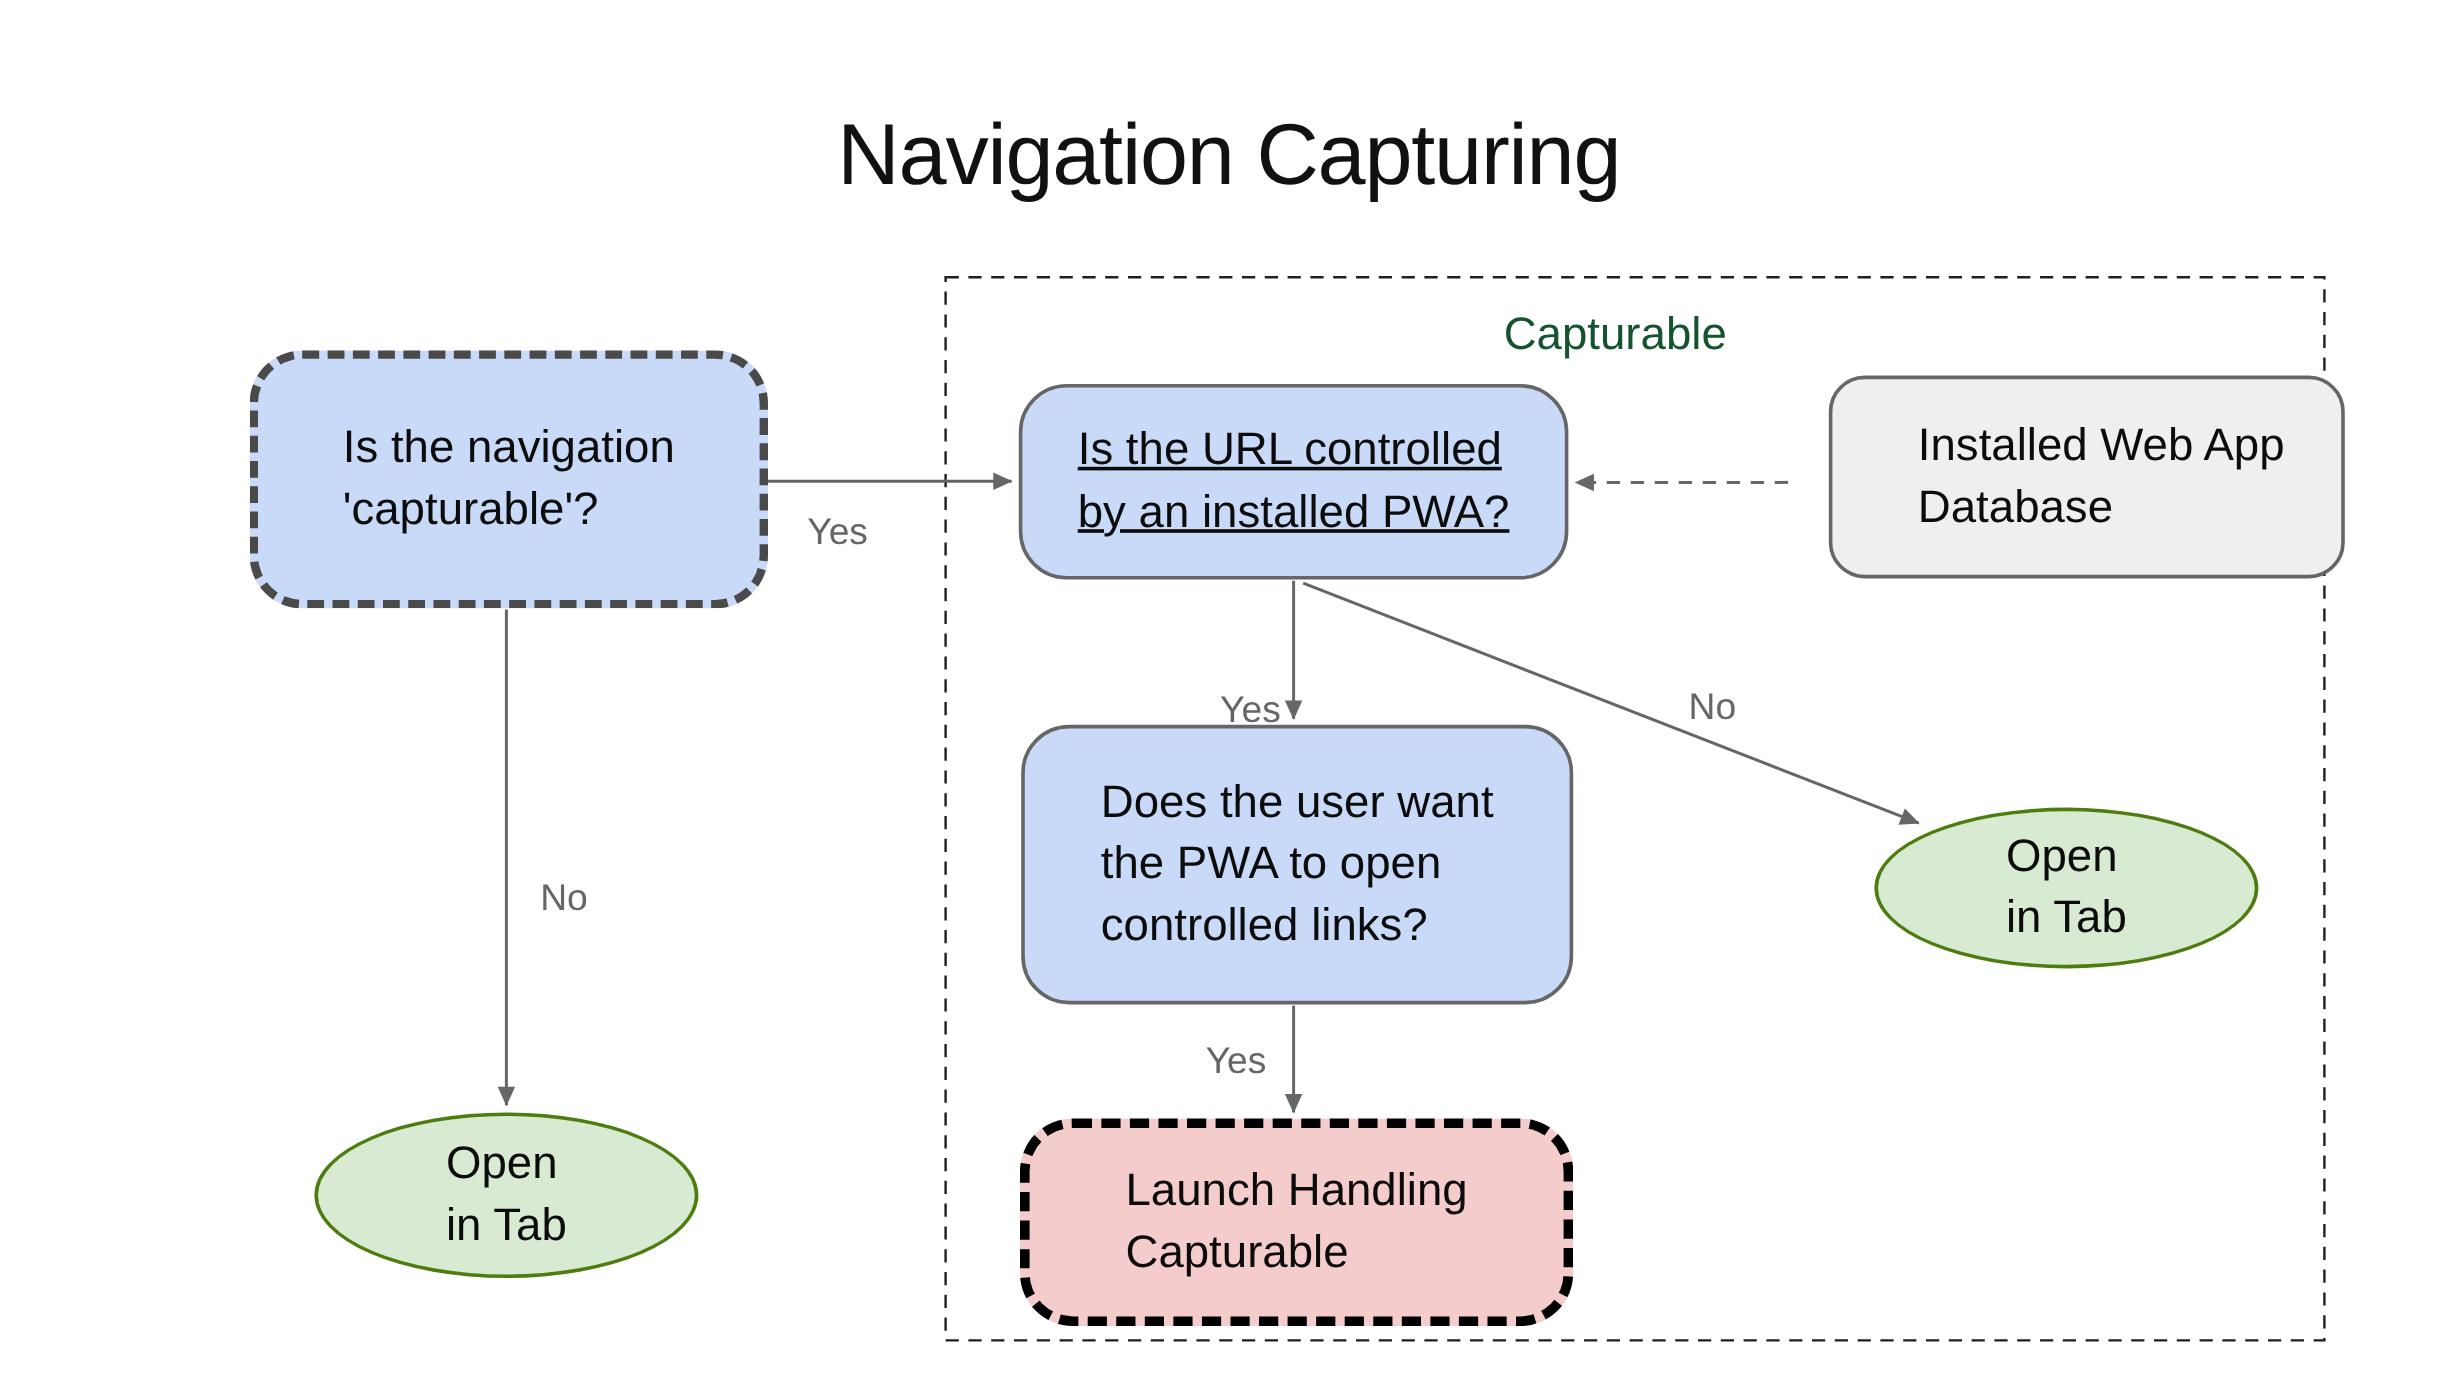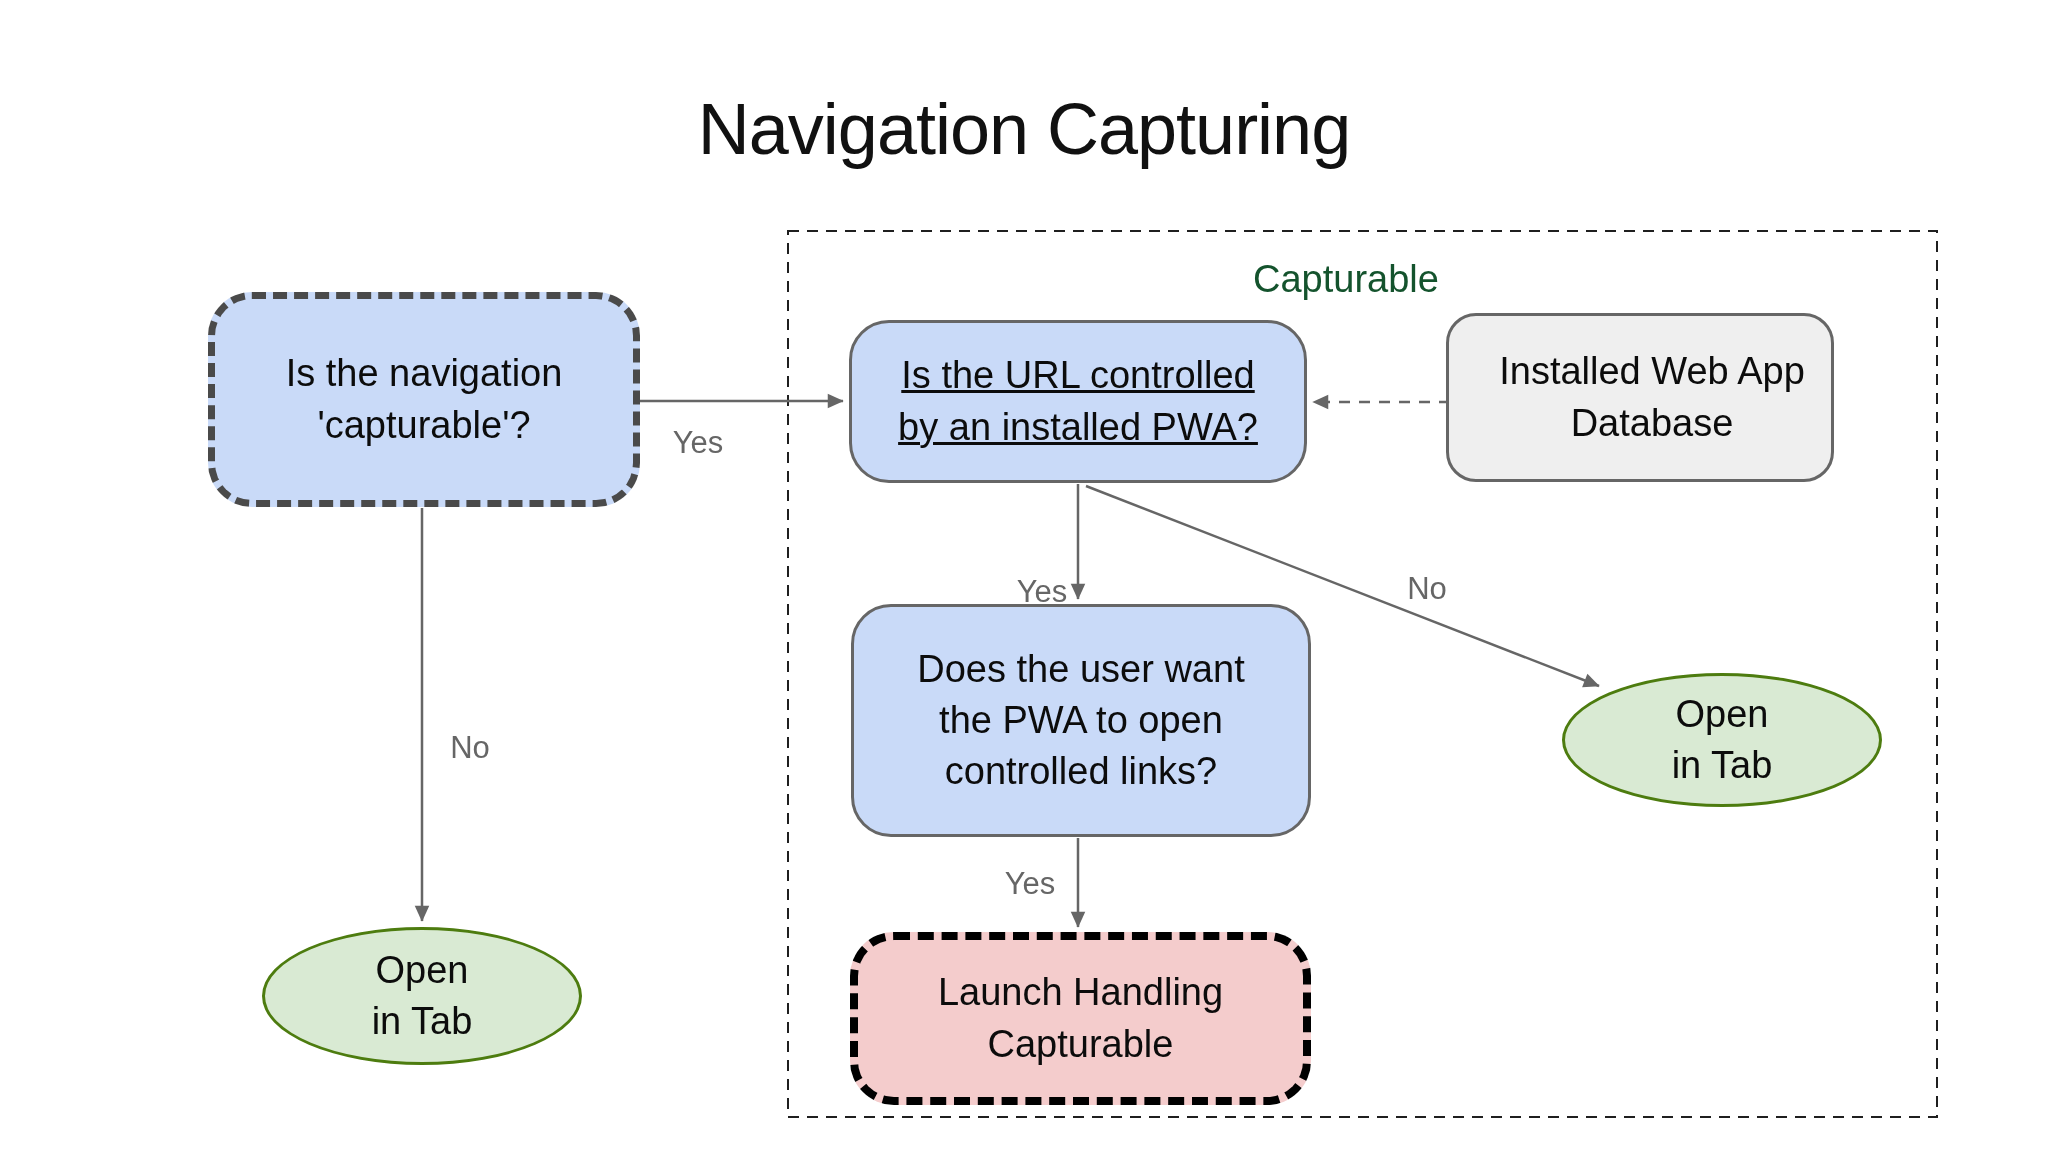--- a/index.html
+++ b/index.html
@@ -24,21 +24,20 @@
   }
   svg.edges-layer {
     position: absolute;
     left: 0; top: 0;
   }
   .node {
     position: absolute;
     display: flex;
     align-items: center;
     justify-content: center;
-    text-align: center;
     white-space: pre-line;
     box-sizing: border-box;
     font-size: 38px;
     line-height: 1.35;
     color: #0c0c0c;
   }
   .q-box {
     background: #c9daf8;
     border: 3px solid #666666;
     border-radius: 40px;
@@ -118,21 +117,21 @@
   <div class="node q-box-dashed" style="left:208px; top:292px; width:432px; height:215px;">
     <span>Is the navigation
 'capturable'?</span>
   </div>
 
   <div class="node q-box" style="left:849px; top:320px; width:458px; height:163px;text-decoration:underline;">
     <span>Is the URL controlled
 by an installed PWA?</span>
   </div>
 
-  <div class="node db-box" style="left:1446px; top:313px; width:388px; height:169px;padding-left:24px;">
+  <div class="node db-box" style="left:1524px; top:313px; width:430px; height:169px;padding-left:24px;">
     <span>Installed Web App
 Database</span>
   </div>
 
   <div class="node q-box" style="left:851px; top:604px; width:460px; height:233px;">
     <span>Does the user want
 the PWA to open
 controlled links?</span>
   </div>
 

